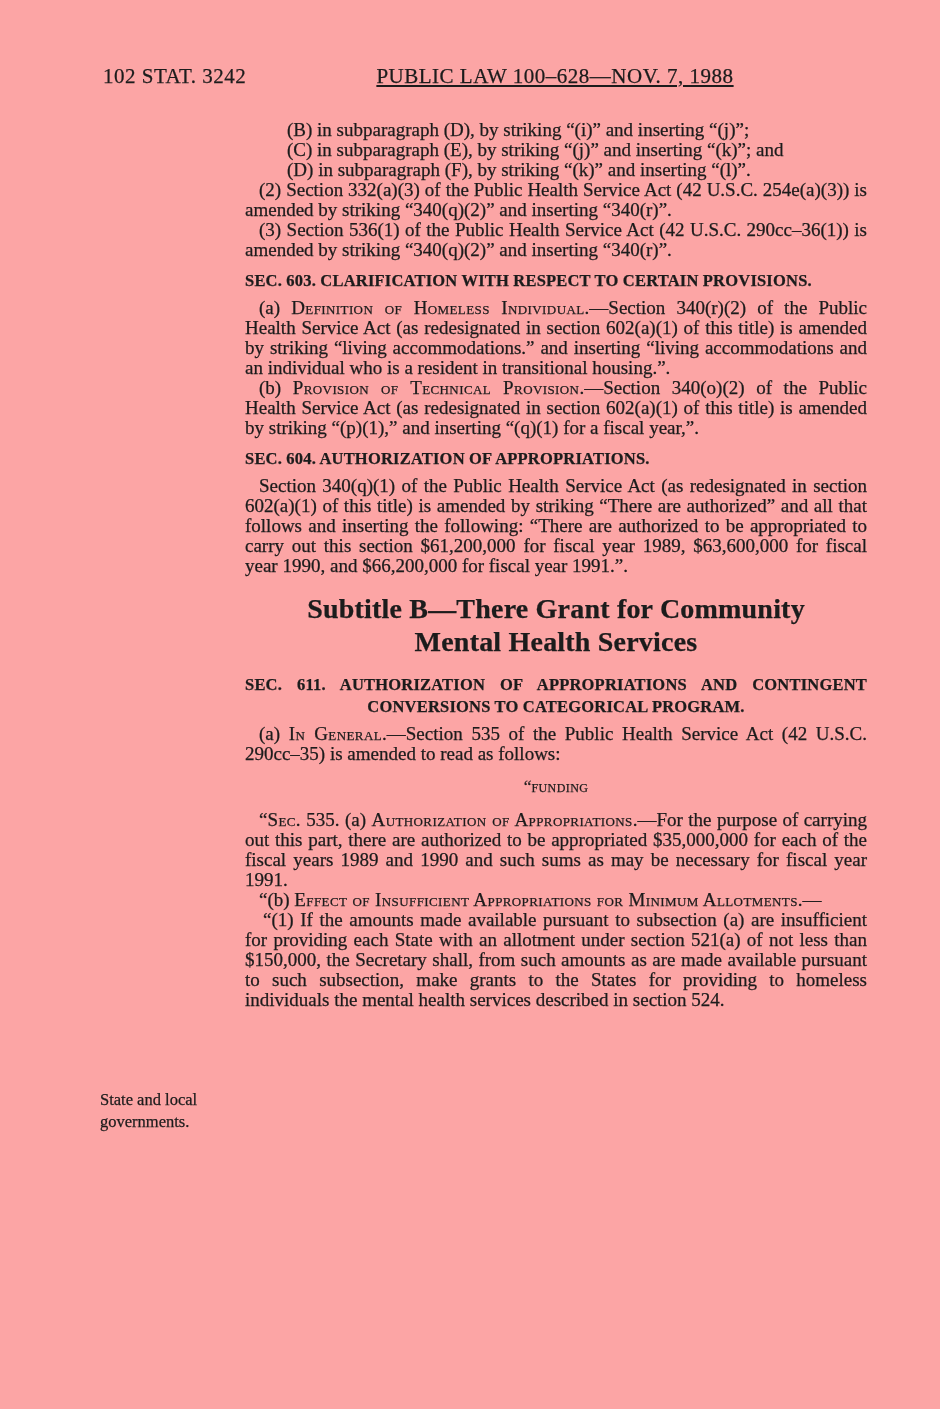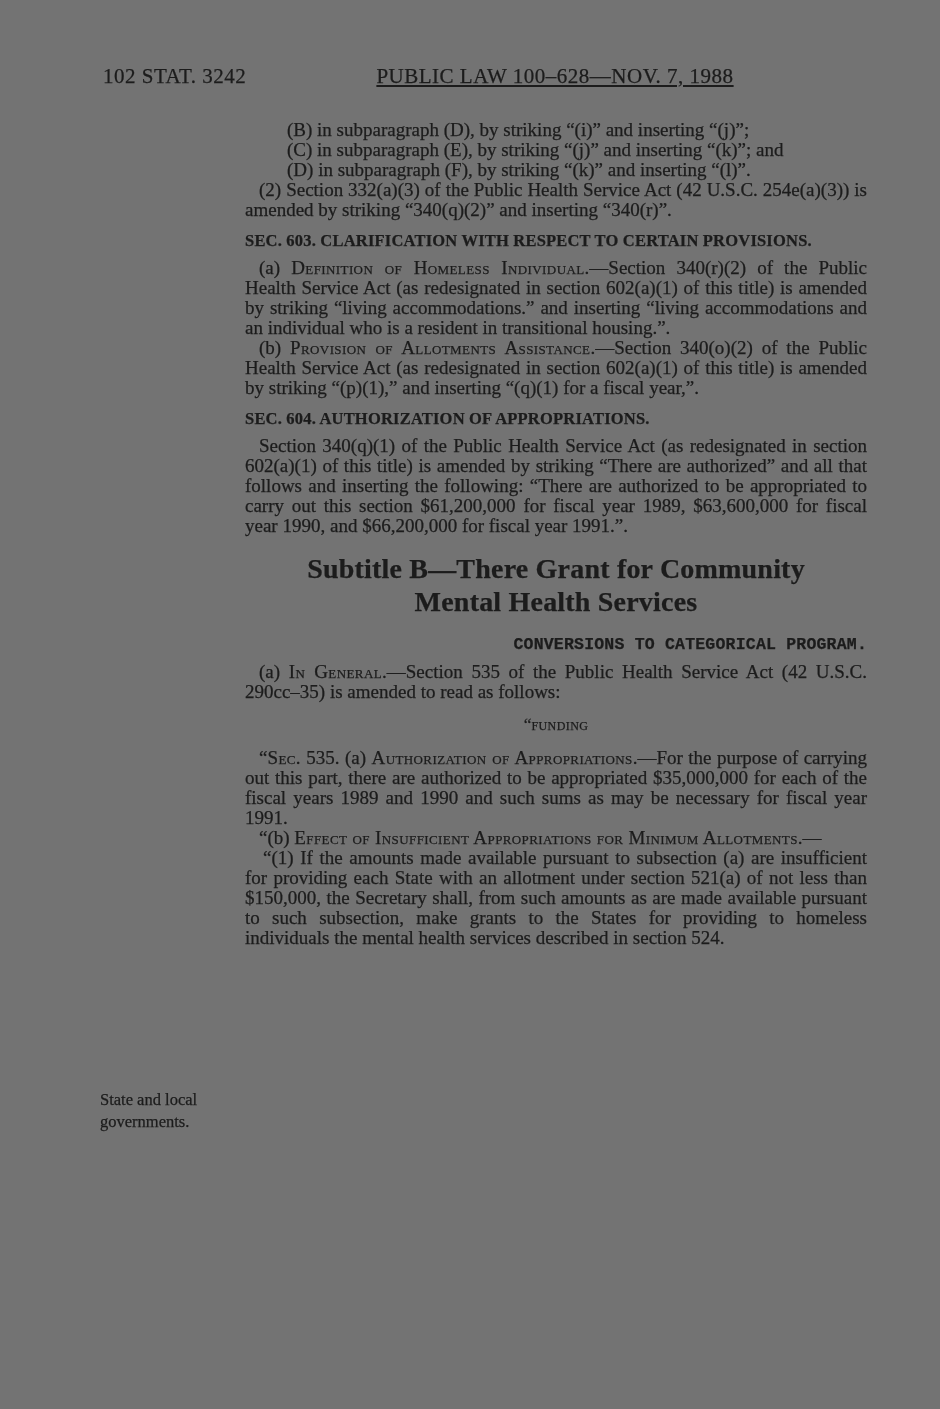--- a/index.html
+++ b/index.html
@@ -1,20 +1,20 @@
 <!DOCTYPE html>
 <html><head>
 <meta charset="utf-8">
 <title>102 STAT. 3242</title>
 <style>
   html,body { margin:0; padding:0; }
   .page {
     position:relative;
     width:940px; height:1409px;
-    background:#737373;
+    background:#fca5a5;
     color:#1c1c1c;
     font-family:"Liberation Serif", serif;
     -webkit-text-stroke:0.25px currentColor;
     overflow:hidden;
   }
   .hdr-stat {
     position:absolute; left:103px; top:64px;
     font-size:21px; letter-spacing:0.5px;
   }
   .hdr-law {
@@ -34,21 +34,21 @@
   
   .flush-para { text-indent:14px; }
   
   .blk-para { margin-left:43px; text-indent:18px; }
   .sec-heading {
     font-weight:bold; font-size:16.5px; line-height:22px;
     letter-spacing:0.2px; text-align:left;
     margin:10px 0 6px 0;
   }
   .sec-heading .jline { text-align:justify; text-align-last:justify; }
-  .sec-heading .cline { text-align:right;font-family:Liberation Mono, monospace; }
+  .sec-heading .cline { text-align:center; }
   .subtitle {
     font-weight:bold; font-size:28px; line-height:33px;
     text-align:center; letter-spacing:0.2px;
     margin:16px 0 16px 0;
   }
   .funding-heading {
     text-align:center; font-size:17.5px;
     margin:12px 0 14px 0;
   }
   .sc { font-variant:small-caps; letter-spacing:0.4px; }
@@ -70,36 +70,38 @@
     <div>governments.</div>
   </div>
 
   <div class="column">
 
     <p class="sub-item">(B) in subparagraph (D), by striking “(i)” and inserting “(j)”;</p>
     <p class="sub-item">(C) in subparagraph (E), by striking “(j)” and inserting “(k)”; and</p>
     <p class="sub-item">(D) in subparagraph (F), by striking “(k)” and inserting “(l)”.</p>
 
     <p class="num-para">(2) Section 332(a)(3) of the Public Health Service Act (42 U.S.C. 254e(a)(3)) is amended by striking “340(q)(2)” and inserting “340(r)”.</p>
+    <p class="num-para">(3) Section 536(1) of the Public Health Service Act (42 U.S.C. 290cc–36(1)) is amended by striking “340(q)(2)” and inserting “340(r)”.</p>
 
     <div class="sec-heading">SEC. 603. CLARIFICATION WITH RESPECT TO CERTAIN PROVISIONS.</div>
 
     <p class="flush-para"><span>(a) </span><span class="sc">Definition of Homeless Individual</span><span>.—Section 340(r)(2) of the Public Health Service Act (as redesignated in section 602(a)(1) of this title) is amended by striking “living accommodations.” and inserting “living accommodations and an individual who is a resident in transitional housing.”.</span></p>
-    <p class="flush-para"><span>(b) </span><span class="sc">Provision of Allotments Assistance</span><span>.—Section 340(o)(2) of the Public Health Service Act (as redesignated in section 602(a)(1) of this title) is amended by striking “(p)(1),” and inserting “(q)(1) for a fiscal year,”.</span></p>
+    <p class="flush-para"><span>(b) </span><span class="sc">Provision of Technical Provision</span><span>.—Section 340(o)(2) of the Public Health Service Act (as redesignated in section 602(a)(1) of this title) is amended by striking “(p)(1),” and inserting “(q)(1) for a fiscal year,”.</span></p>
 
     <div class="sec-heading">SEC. 604. AUTHORIZATION OF APPROPRIATIONS.</div>
 
     <p class="flush-para">Section 340(q)(1) of the Public Health Service Act (as redesignated in section 602(a)(1) of this title) is amended by striking “There are authorized” and all that follows and inserting the following: “There are authorized to be appropriated to carry out this section $61,200,000 for fiscal year 1989, $63,600,000 for fiscal year 1990, and $66,200,000 for fiscal year 1991.”.</p>
 
     <div class="subtitle">
       <div>Subtitle B—There Grant for Community</div>
       <div>Mental Health Services</div>
     </div>
 
     <div class="sec-heading">
+      <div class="jline">SEC. 611. AUTHORIZATION OF APPROPRIATIONS AND CONTINGENT</div>
       <div class="cline">CONVERSIONS TO CATEGORICAL PROGRAM.</div>
     </div>
 
     <p class="flush-para"><span>(a) </span><span class="sc">In General</span><span>.—Section 535 of the Public Health Service Act (42 U.S.C. 290cc–35) is amended to read as follows:</span></p>
 
     <div class="funding-heading"><span>“</span><span class="sc">funding</span></div>
 
     <p class="flush-para"><span>“</span><span class="sc">Sec.</span><span> 535. (a) </span><span class="sc">Authorization of Appropriations</span><span>.—For the purpose of carrying out this part, there are authorized to be appropriated $35,000,000 for each of the fiscal years 1989 and 1990 and such sums as may be necessary for fiscal year 1991.</span></p>
 
     <p class="flush-para"><span>“(b) </span><span class="sc">Effect of Insufficient Appropriations for Minimum Allotments</span><span>.—</span></p>

